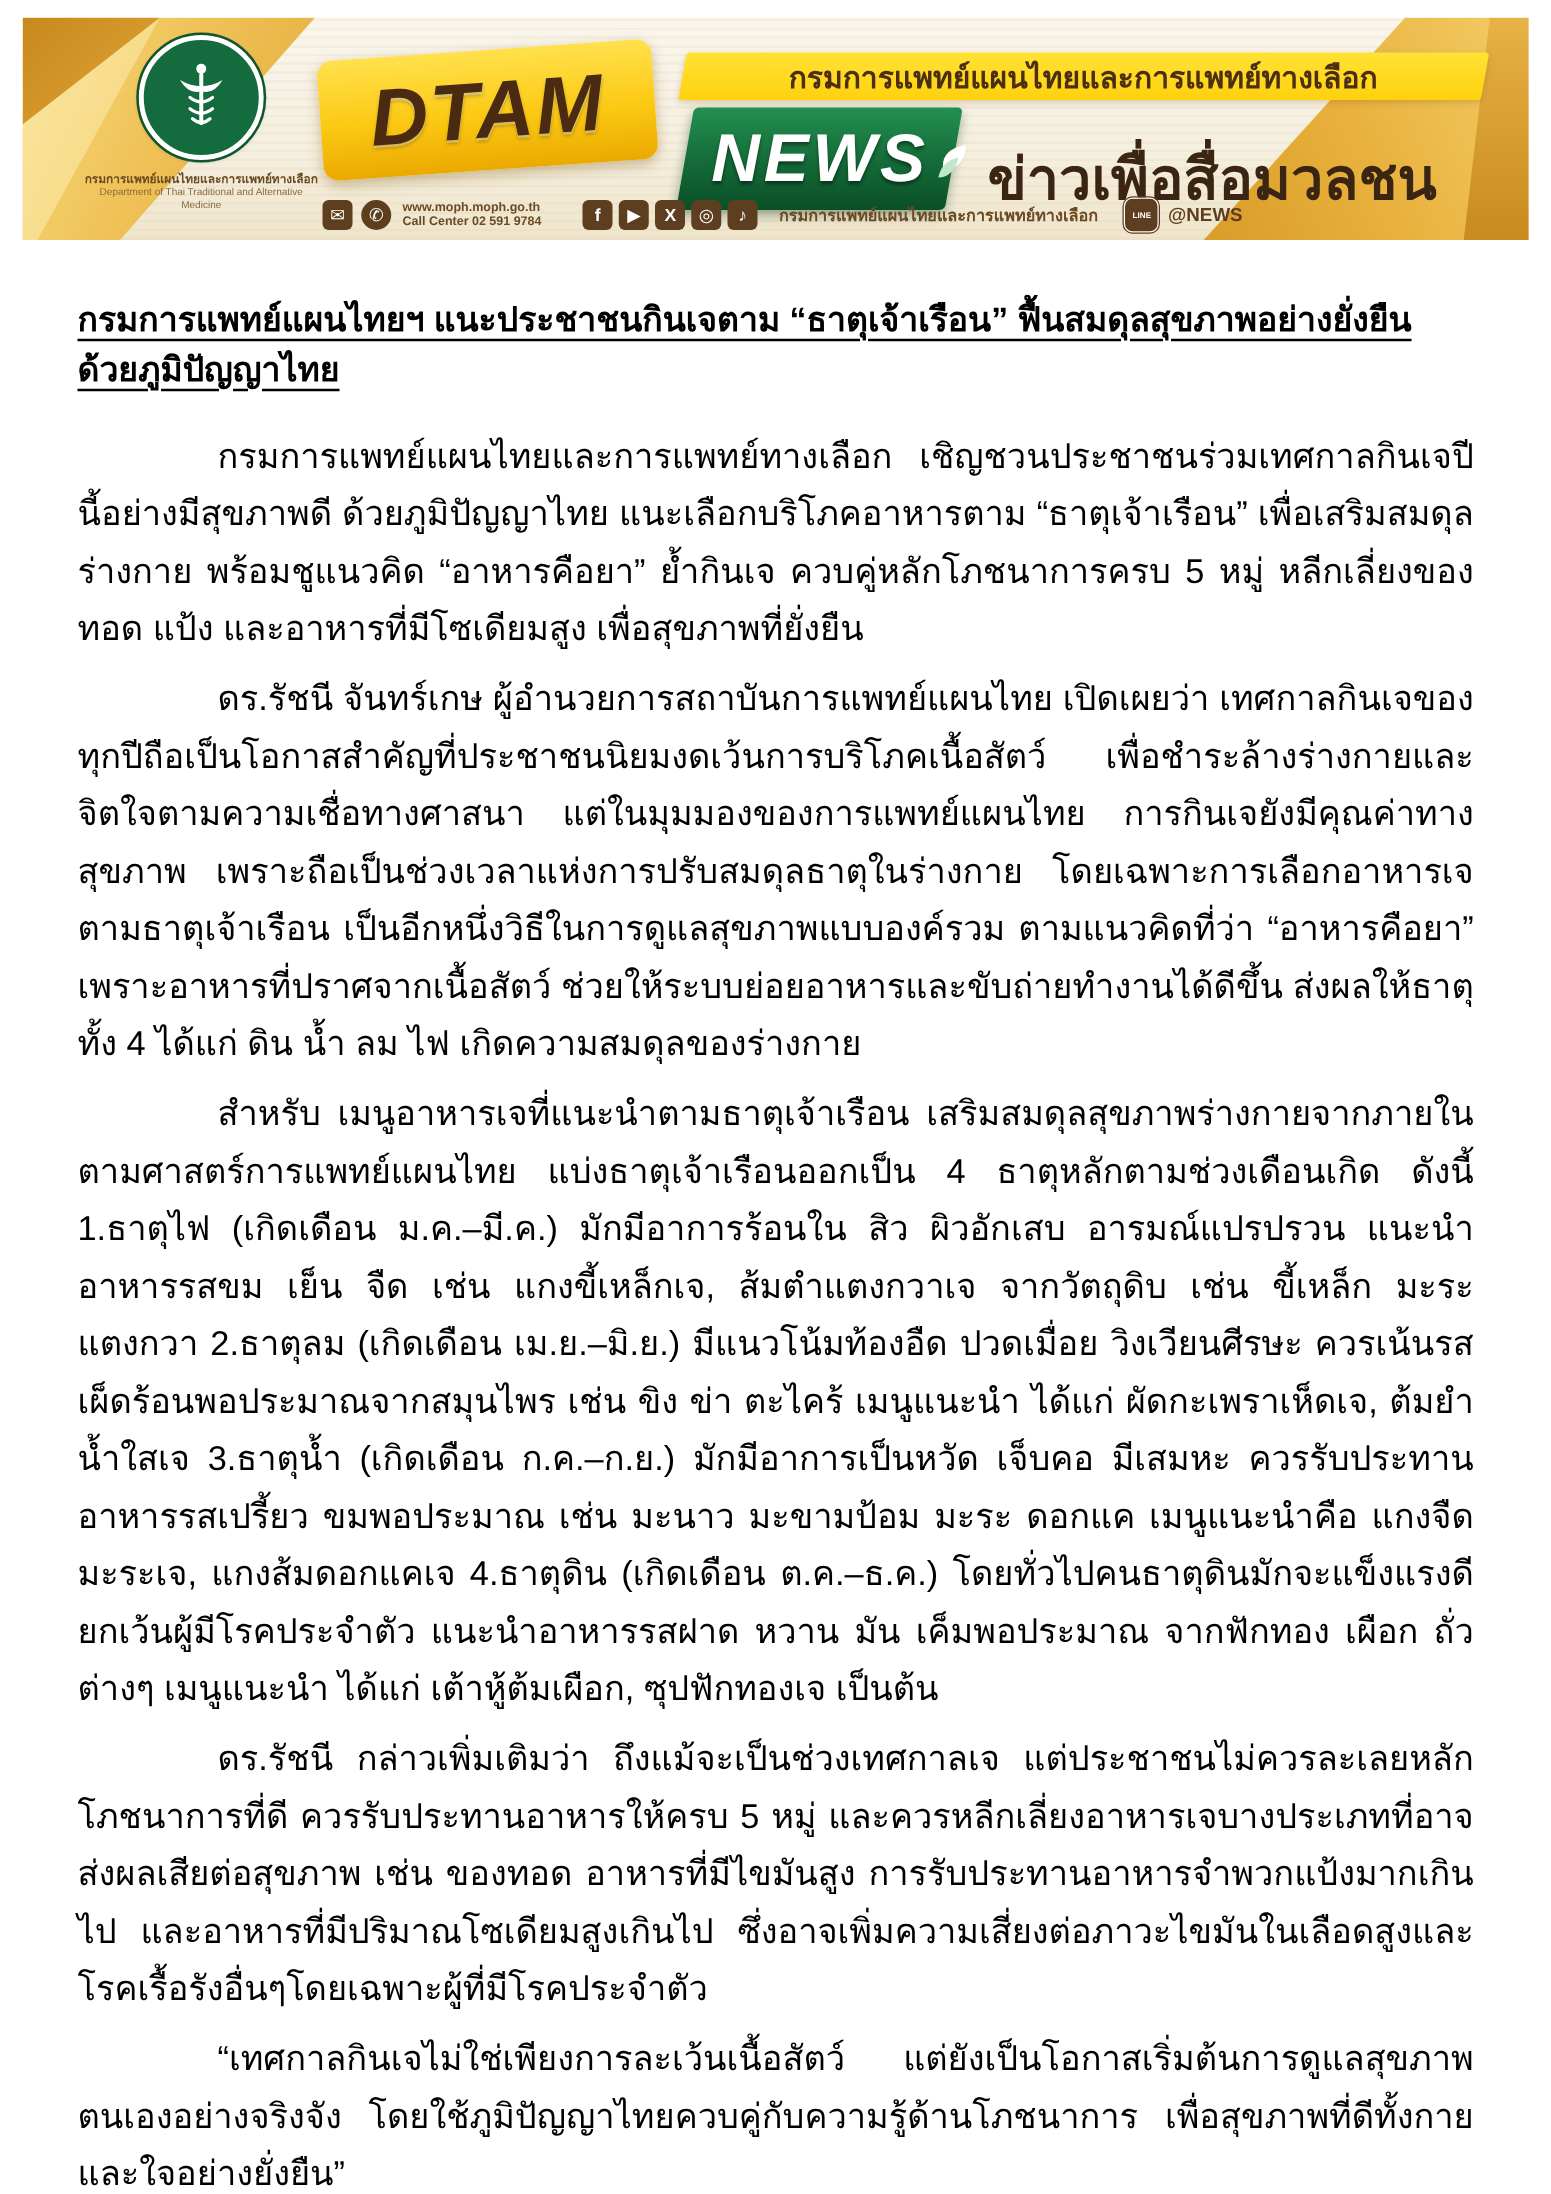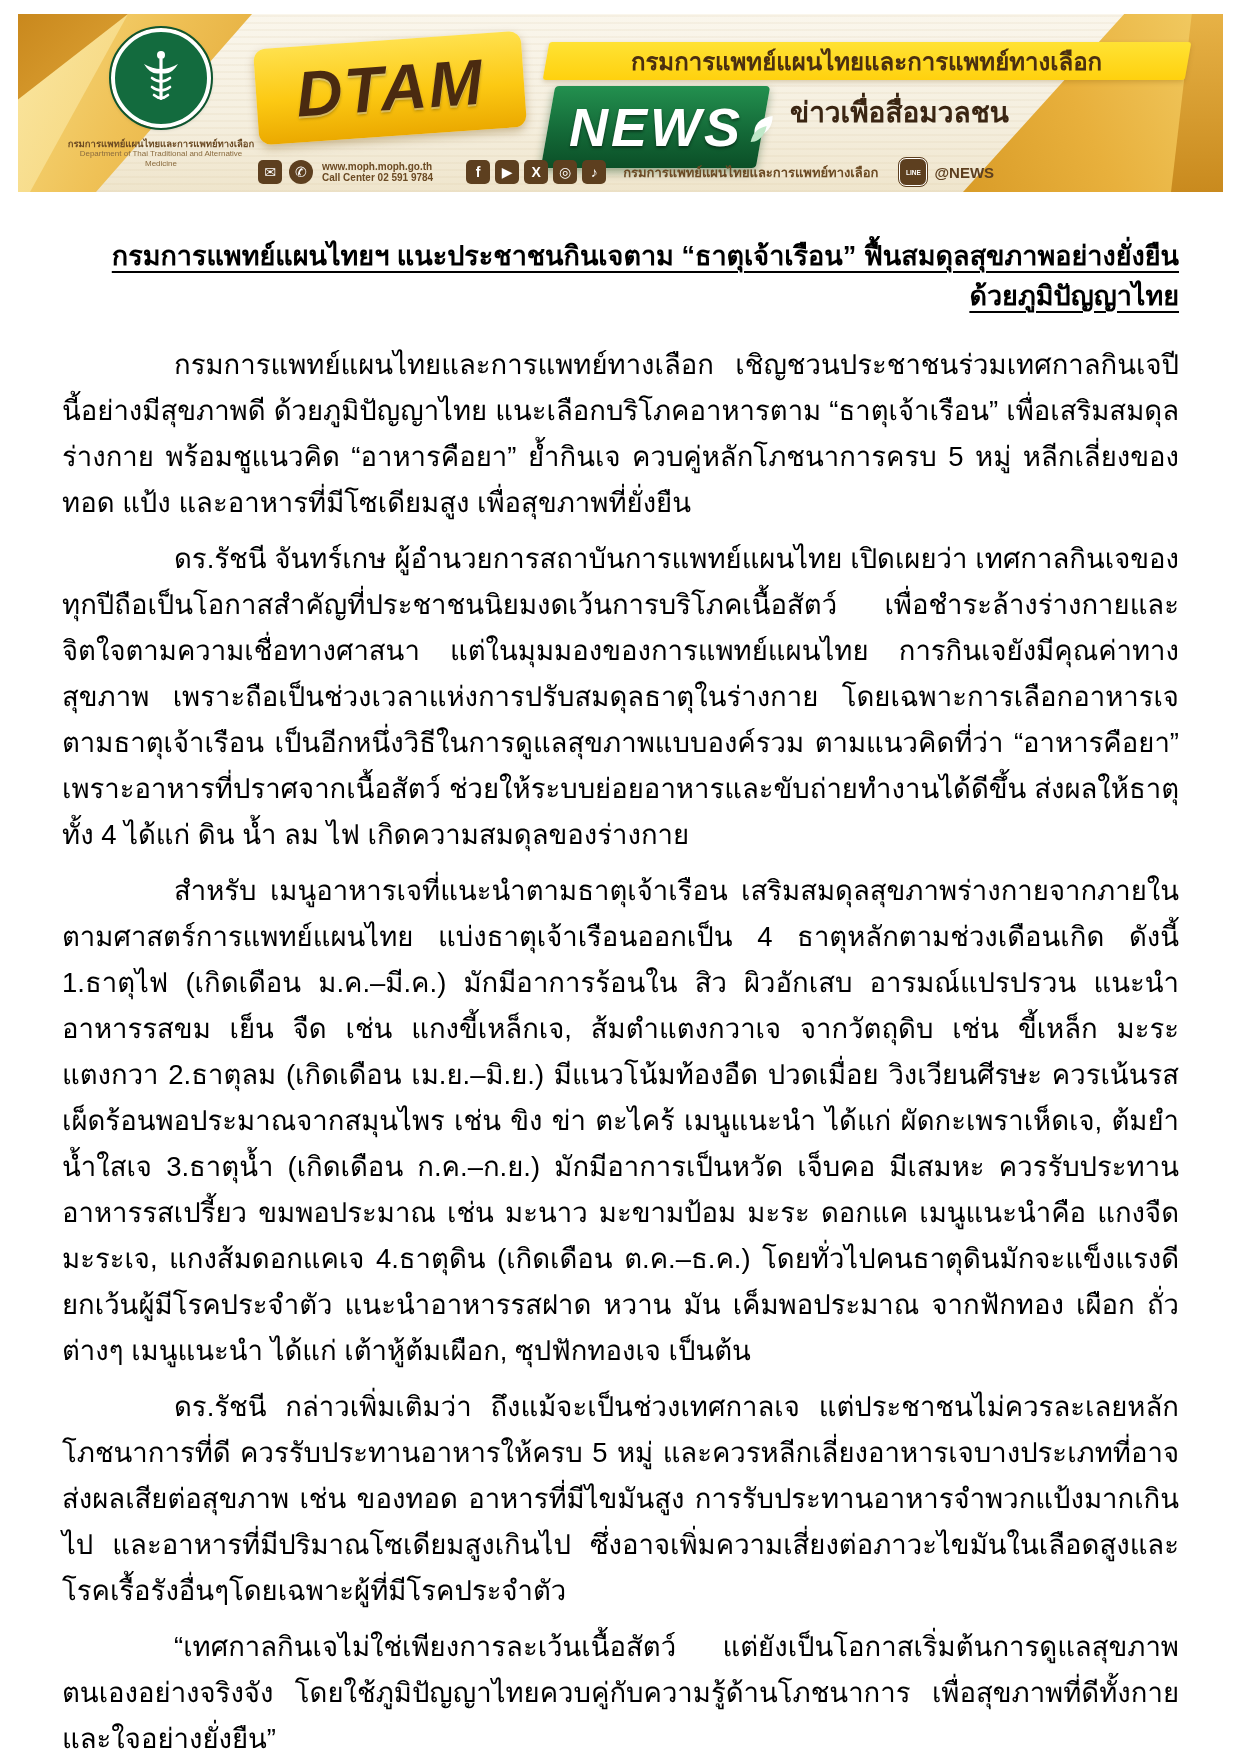--- a/index.html
+++ b/index.html
@@ -71,22 +71,22 @@
     display:flex;align-items:center;justify-content:center;
     box-shadow:0 4px 9px rgba(0,60,20,.4);
   }
   .news-word{
     transform:skewX(10deg);font-size:54px;font-weight:900;font-style:italic;color:#ffffff;
     letter-spacing:3px;text-shadow:0 2px 3px rgba(0,0,0,.45);
   }
   .news-leaf{position:absolute;right:-14px;top:26px;transform:skewX(10deg);}
   
   .tagline{
-    position:absolute;left:772px;top:76px;z-index:3;
-    font-size:28px;font-weight:bold;color:#3a2512;white-space:nowrap;
+    position:absolute;left:772px;top:92px;z-index:3;
+    font-size:46px;font-weight:bold;color:#3a2512;white-space:nowrap;
   }
   
   .contact-row{
     position:absolute;left:240px;bottom:6px;right:60px;z-index:3;
     display:flex;align-items:center;gap:7px;
   }
   .chip{
     width:24px;height:24px;border-radius:5px;background:#5d3f1f;color:#fff;
     display:flex;align-items:center;justify-content:center;font-size:14px;flex:0 0 auto;
     font-weight:bold;
@@ -96,21 +96,21 @@
     font-size:10px;line-height:11px;white-space:nowrap;}
   .social-group{display:flex;gap:5px;margin-right:10px;}
   .contact-org{font-size:13px;font-weight:bold;color:#6b4a23;white-space:nowrap;margin-right:14px;}
   .line-chip{width:26px;height:26px;border-radius:7px;background:#5d3f1f;color:#fff;
     display:flex;align-items:center;justify-content:center;font-size:6.5px;font-weight:bold;
     border:1.5px solid #fff;outline:1px solid #5d3f1f;}
   .line-id{font-size:15px;font-weight:bold;color:#5d3f1f;}
   
   main{padding:0 62px;}
   .title{
-    margin:44px 0 26px 0;text-align:right;
+    margin:44px 0 26px 0;text-align:left;
     font-size:27px;font-weight:bold;line-height:40px;
     text-decoration:underline;text-underline-offset:6px;text-decoration-thickness:2px;
   }
   .para{
     font-size:27.5px;line-height:46px;text-align:justify;
     text-indent:112px;margin:10px 0 0 0;font-weight:400;
   }
   .para .b{font-weight:normal;}
 </style>
 </head>

